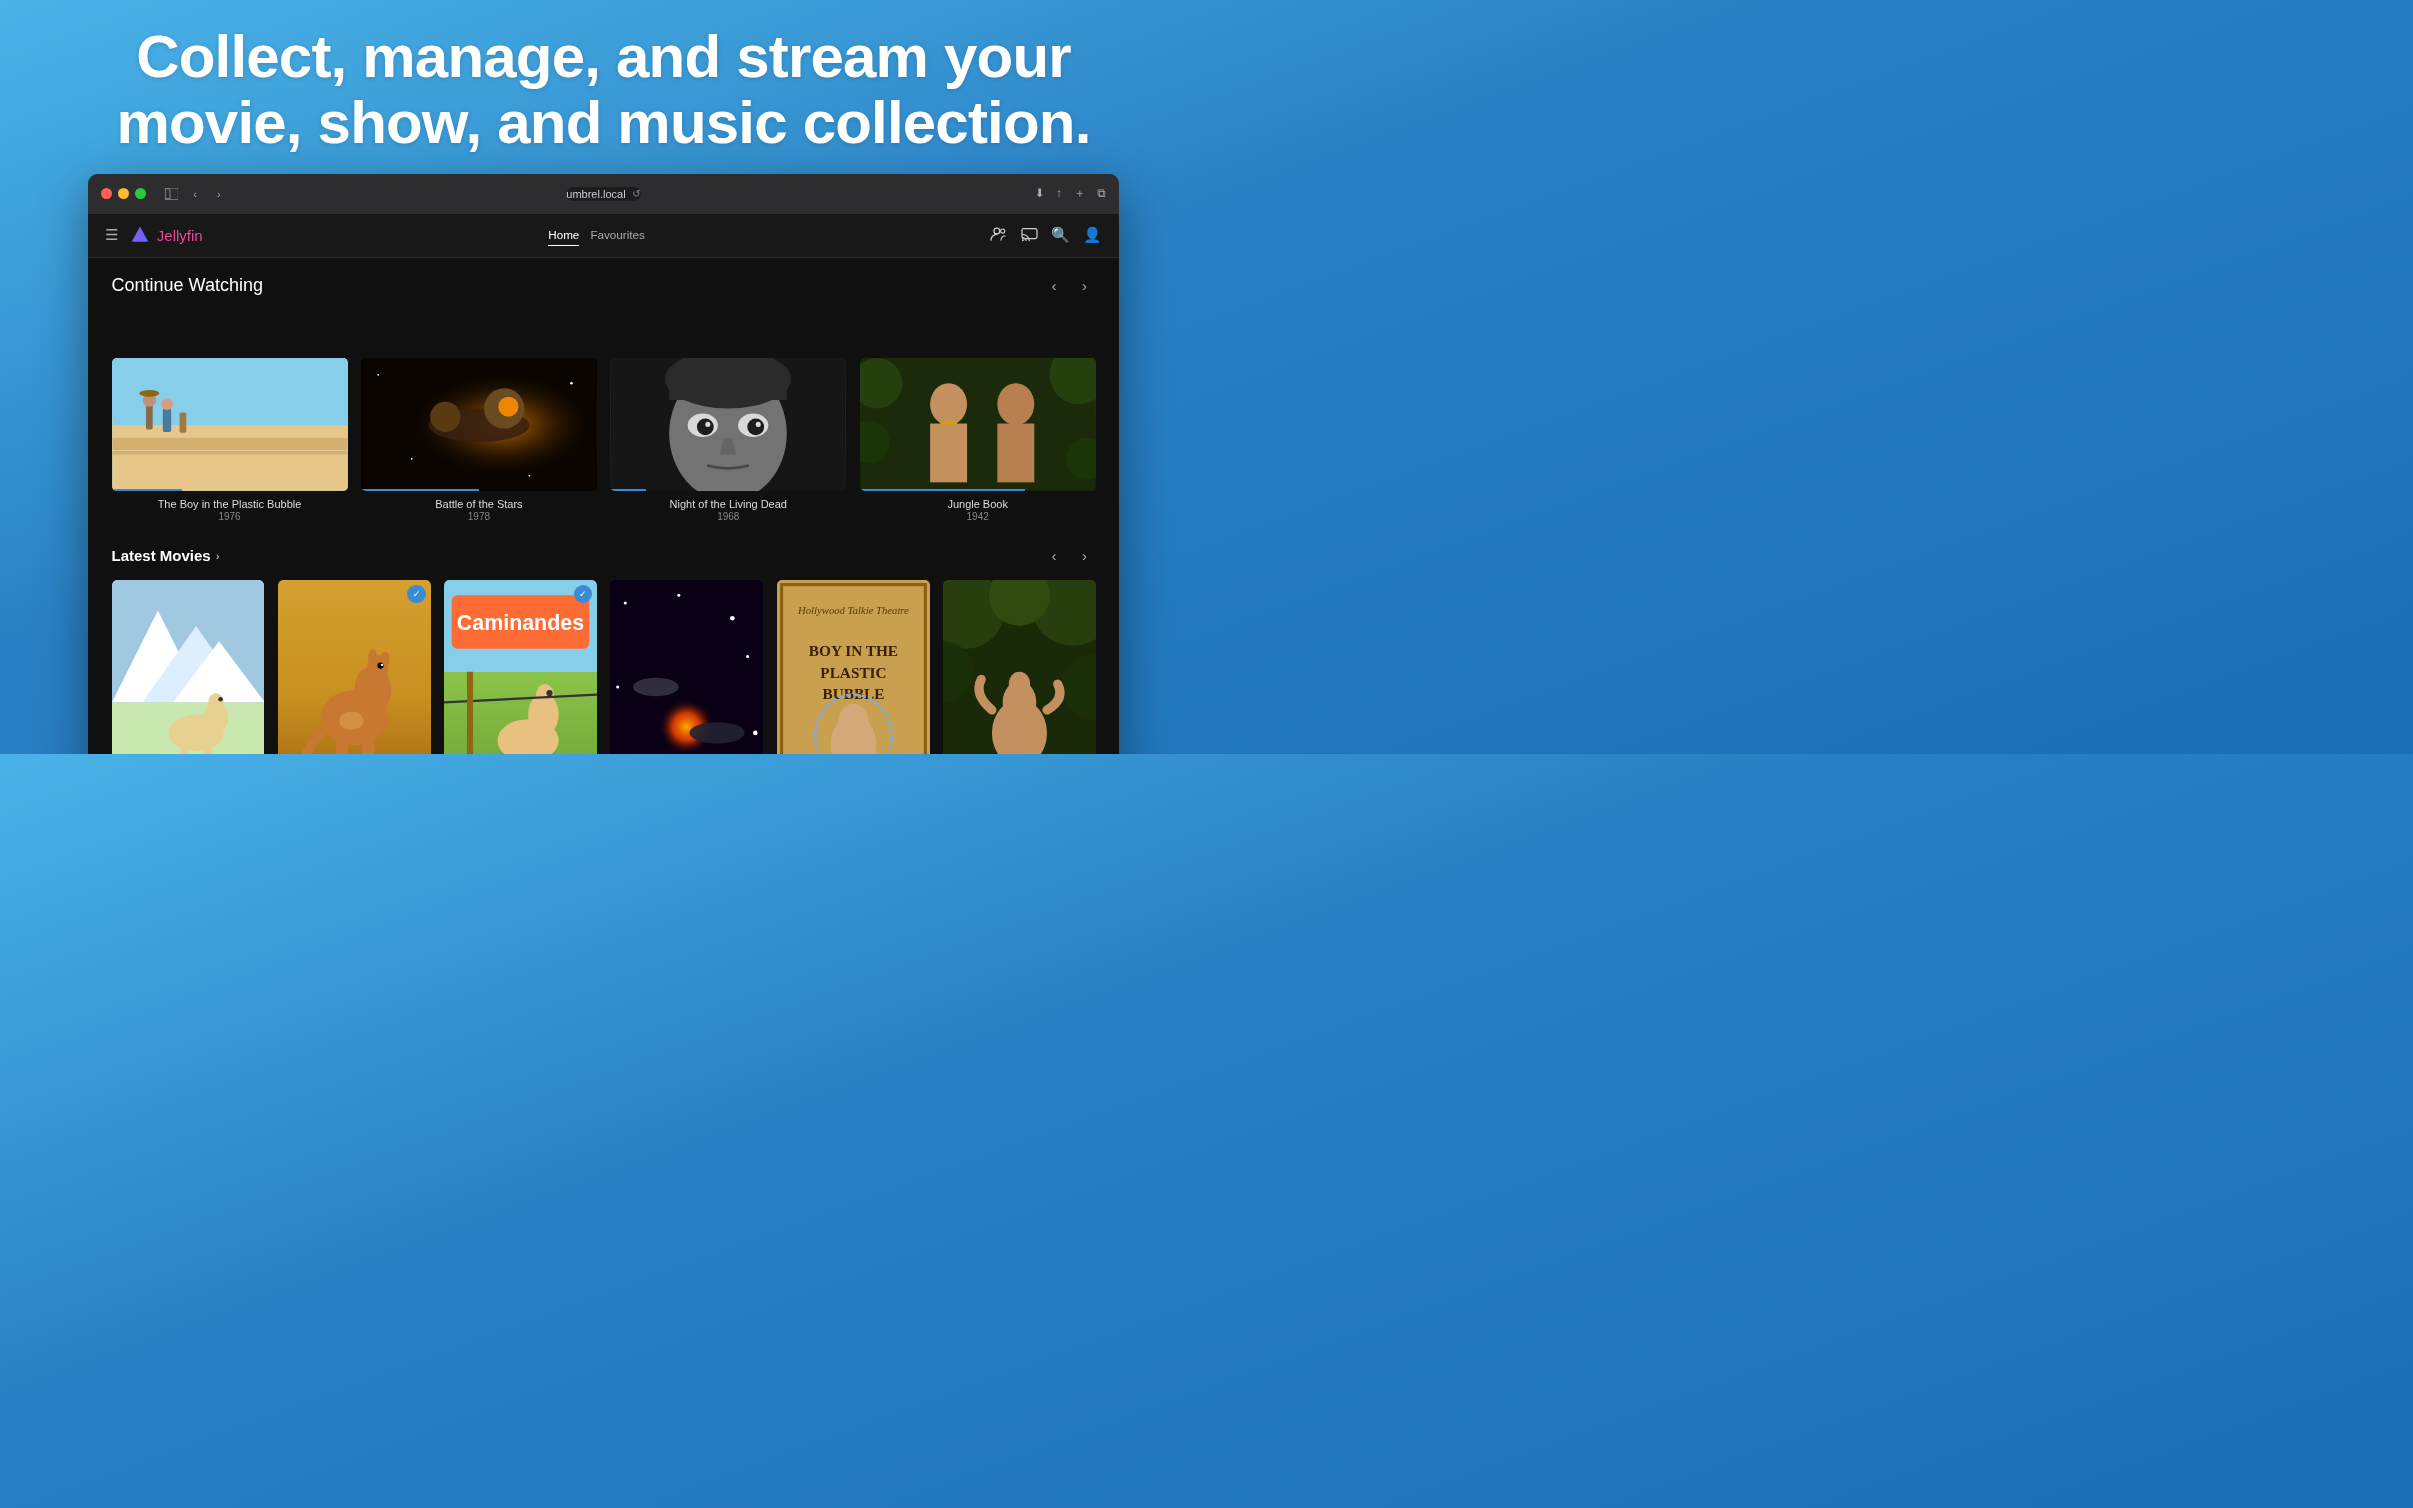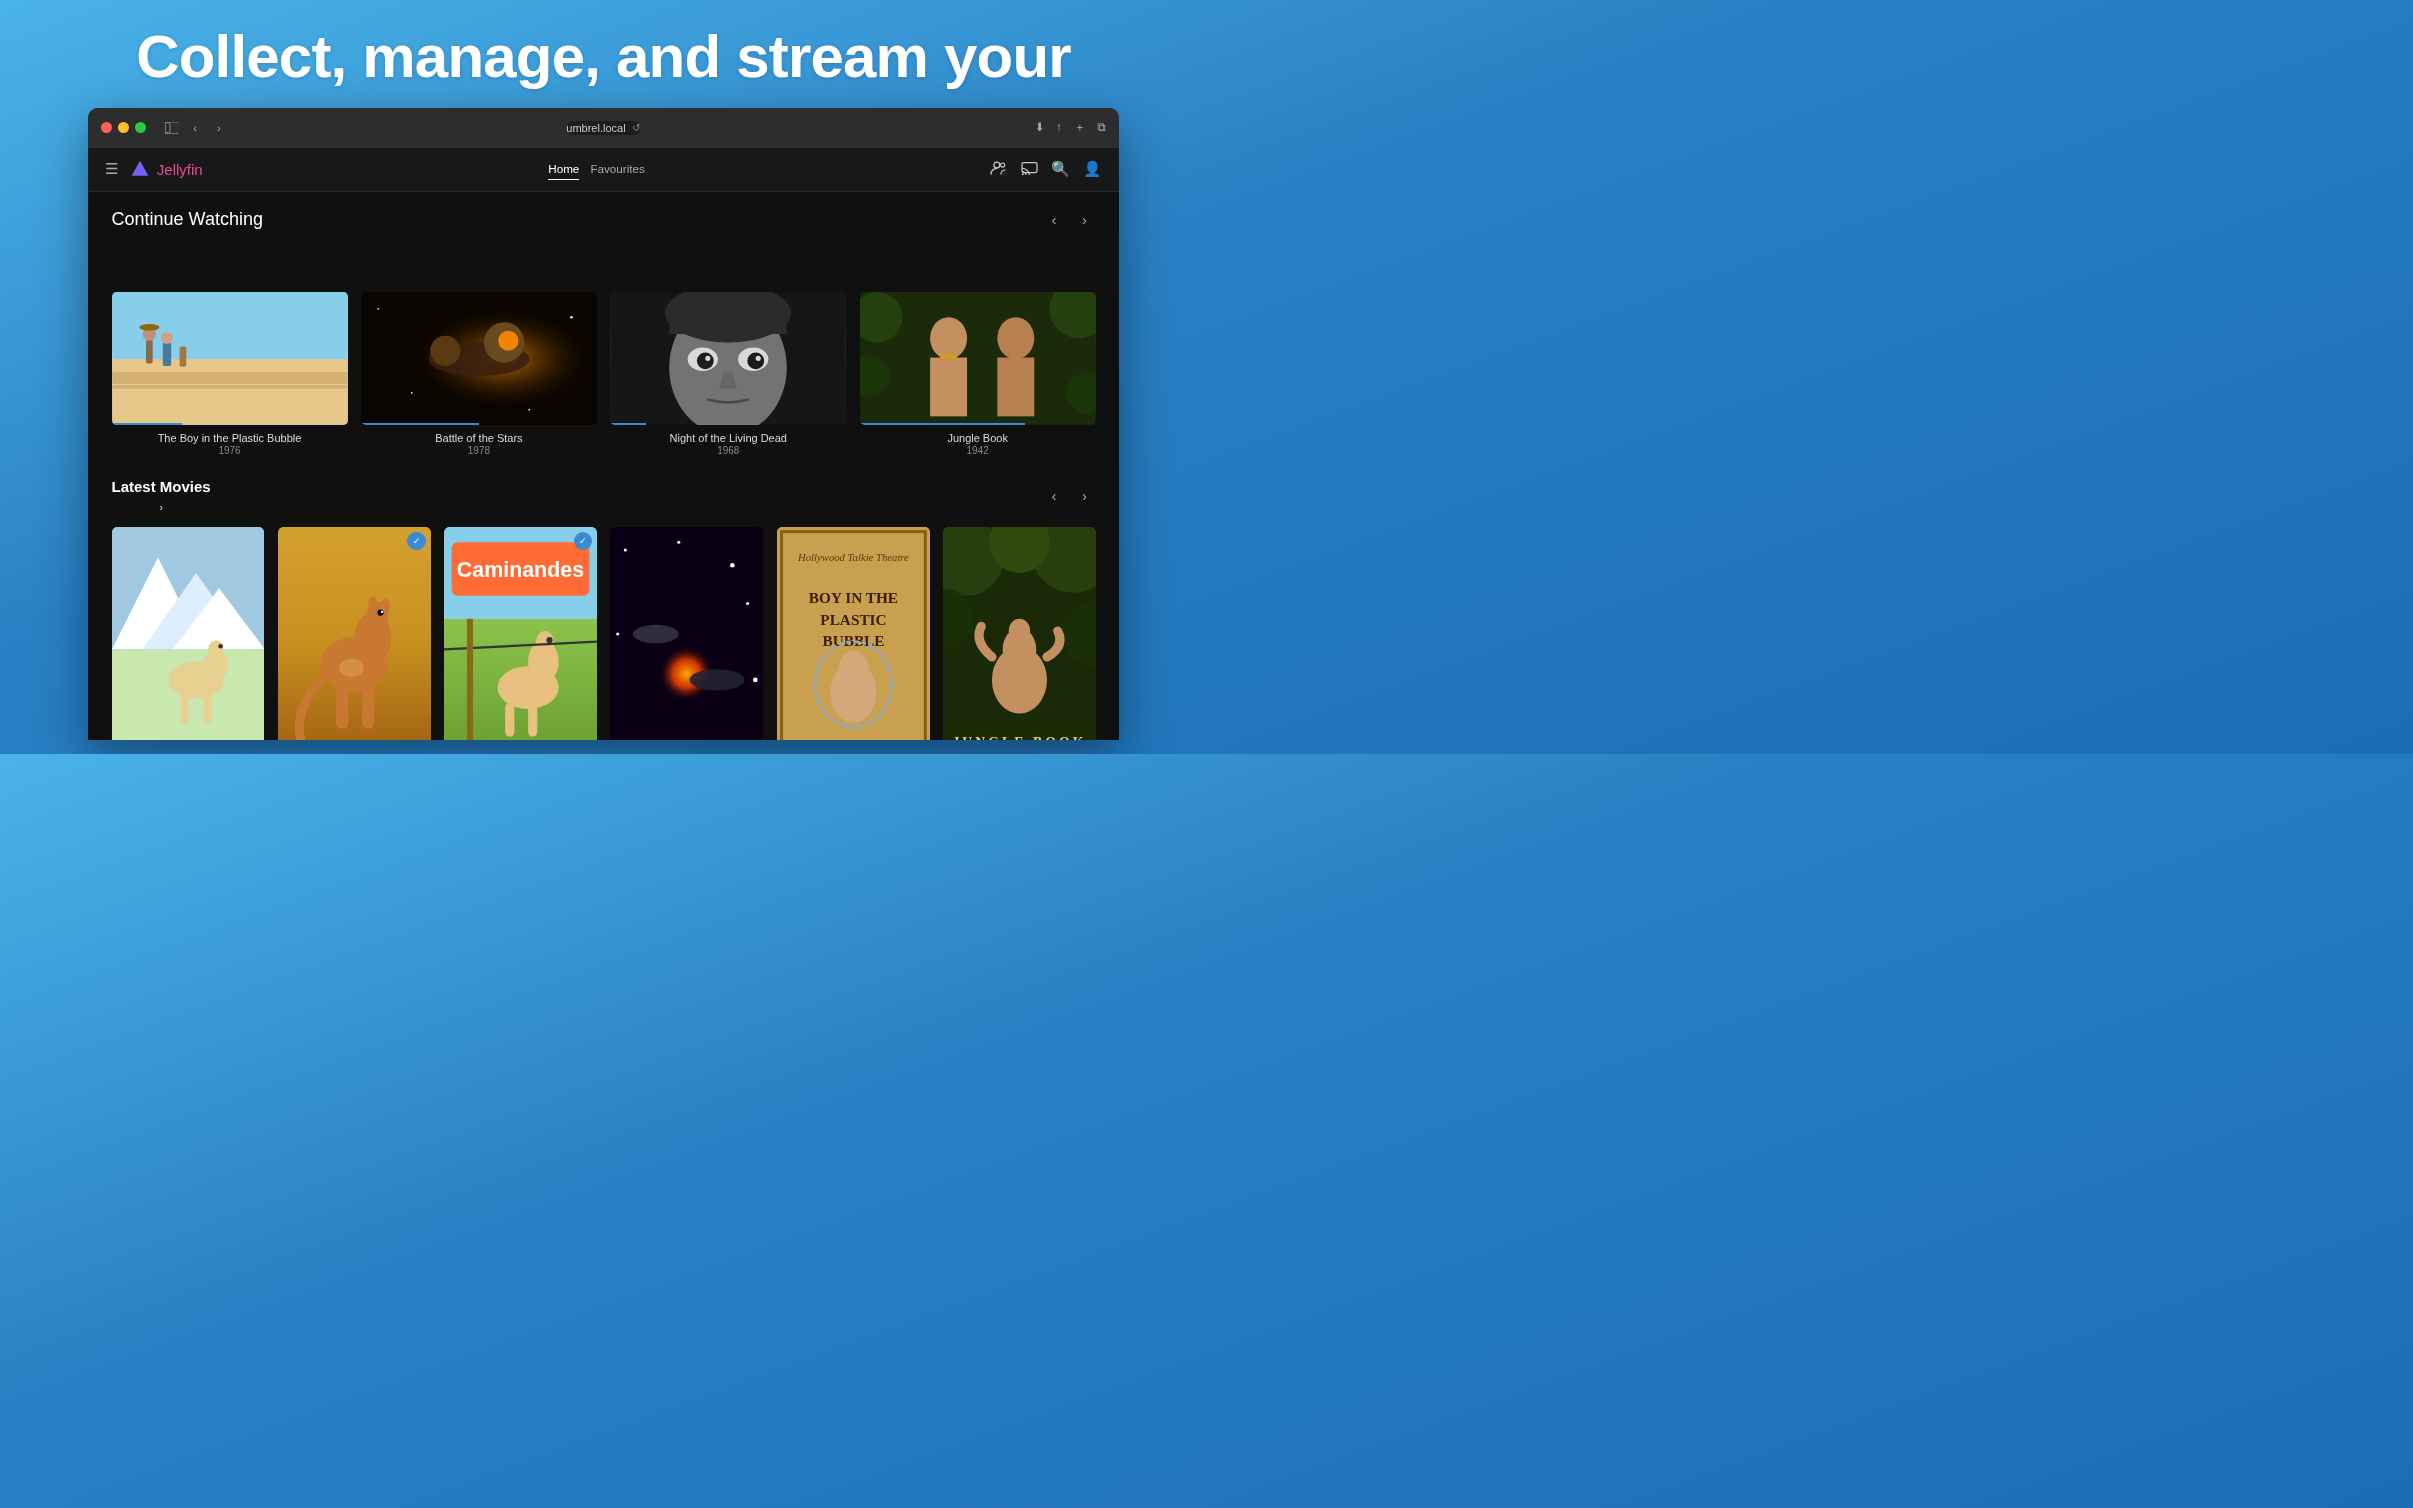--- a/index.html
+++ b/index.html
@@ -296,30 +296,30 @@
     .jungle-portrait {
       background: linear-gradient(180deg, #1a2505 0%, #2a3a08 30%, #1e2e06 60%, #0a1a02 100%);
     }
 
     .section-title-link {
       display: flex; align-items: center; gap: 5px;
       color: white;
       font-size: 15px;
       font-weight: 600;
       text-decoration: none;
-      flex-direction: column;
     }
     .arrow-sm { font-size: 11.7px; color: #aaa; }
   </style>
 </head>
 <body>
 
 <div class="hero-text">
   <h1>
     <span>Collect, manage, and stream your</span><br>
+    <span>movie, show, and music collection.</span>
   </h1>
 </div>
 
 <div class="browser-window">
 
   <div class="browser-chrome">
     <div class="traffic-lights">
       <div class="tl tl-red"></div>
       <div class="tl tl-yellow"></div>
       <div class="tl tl-green"></div>

